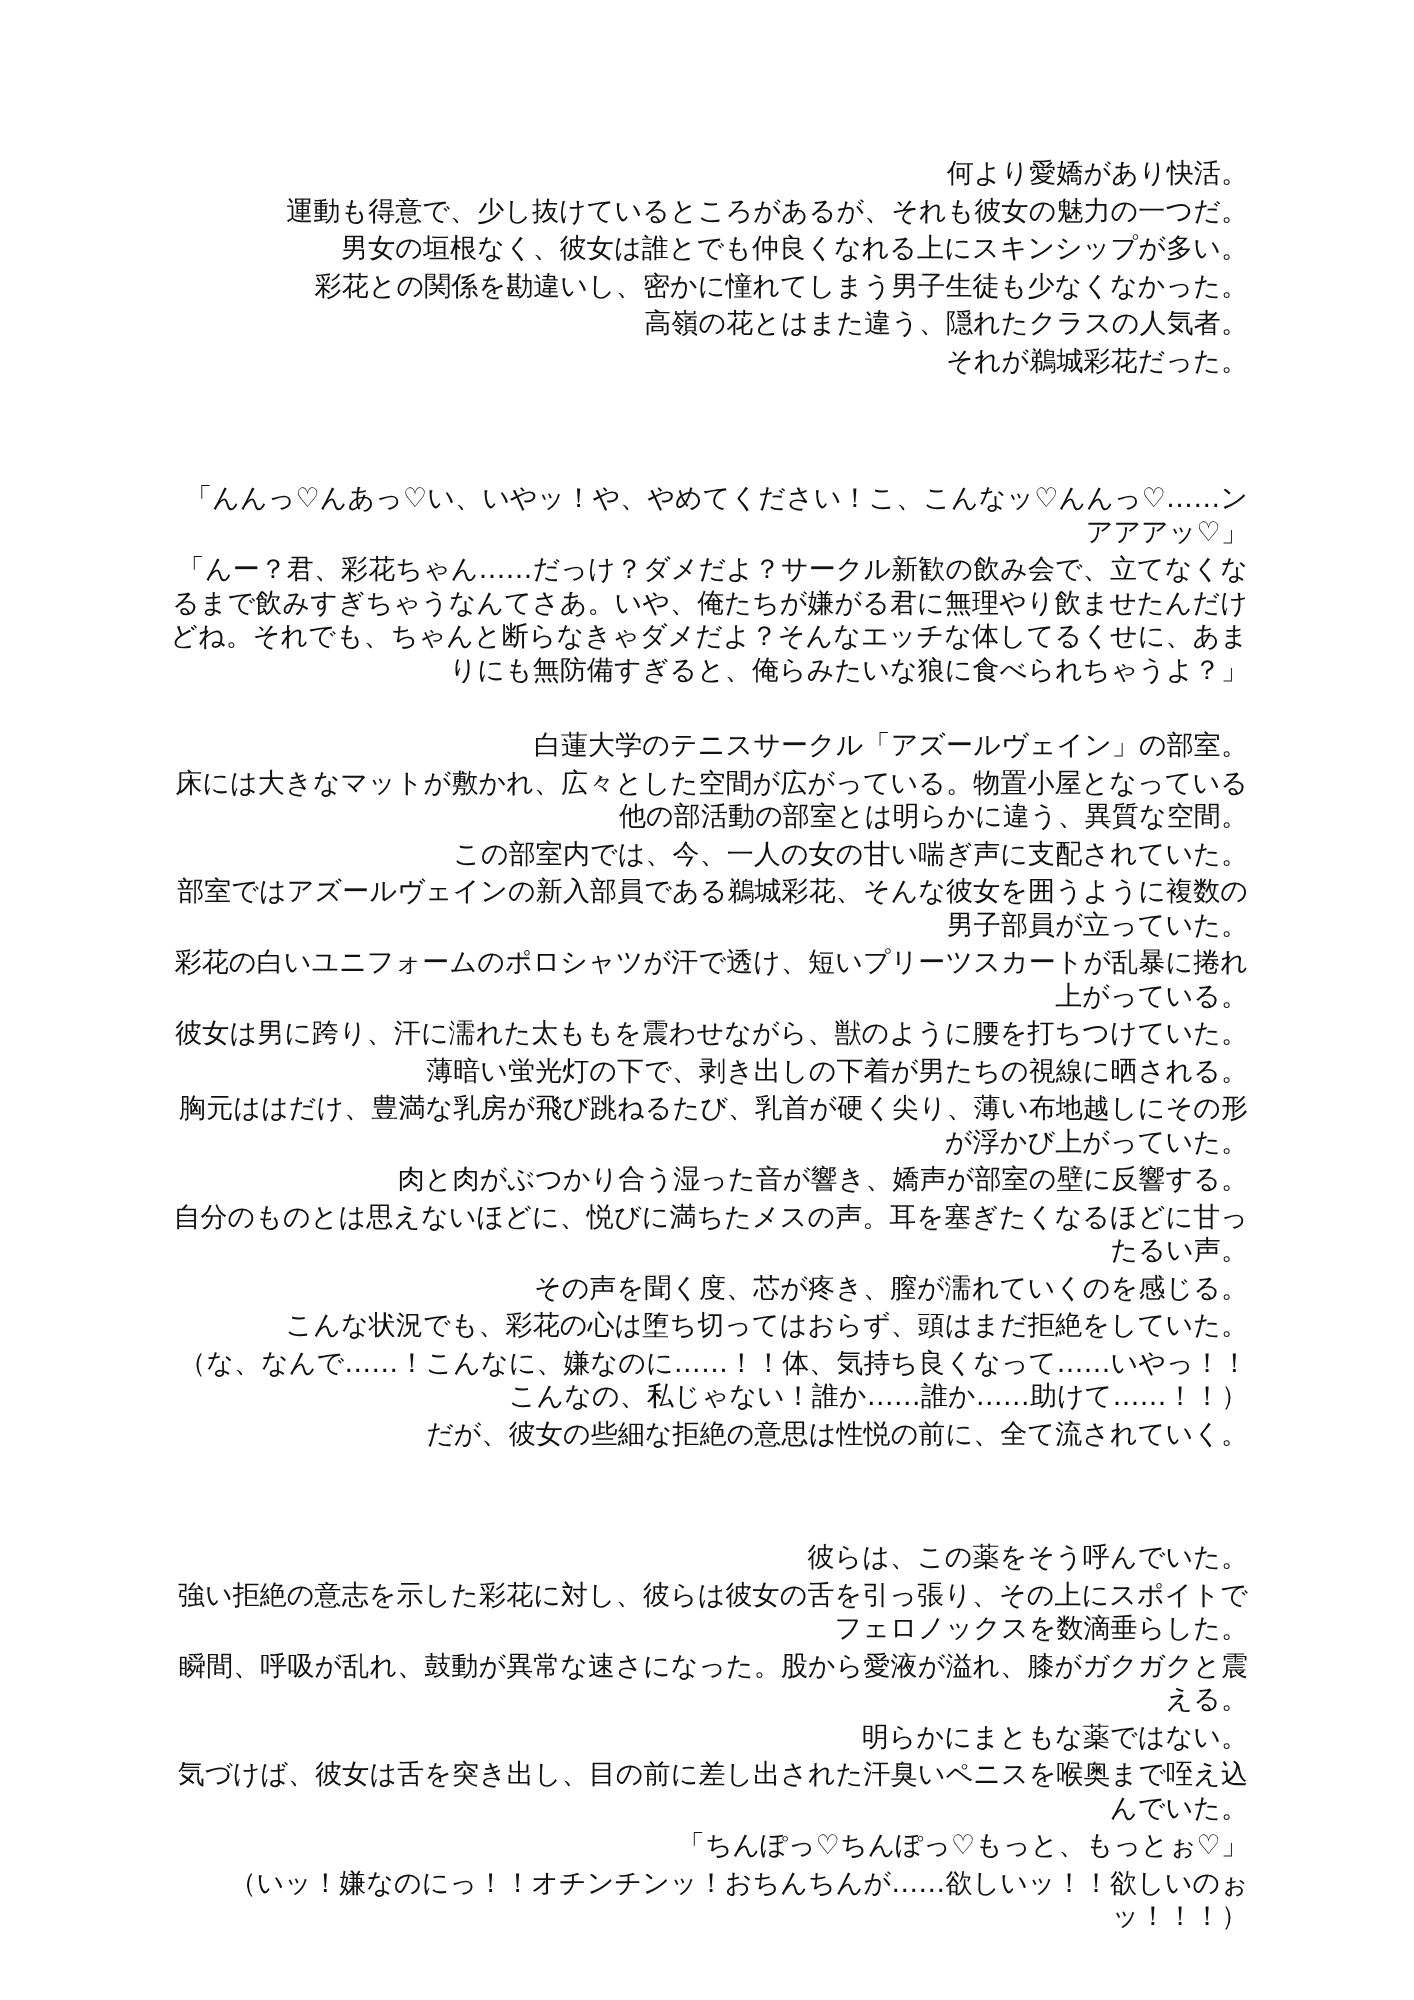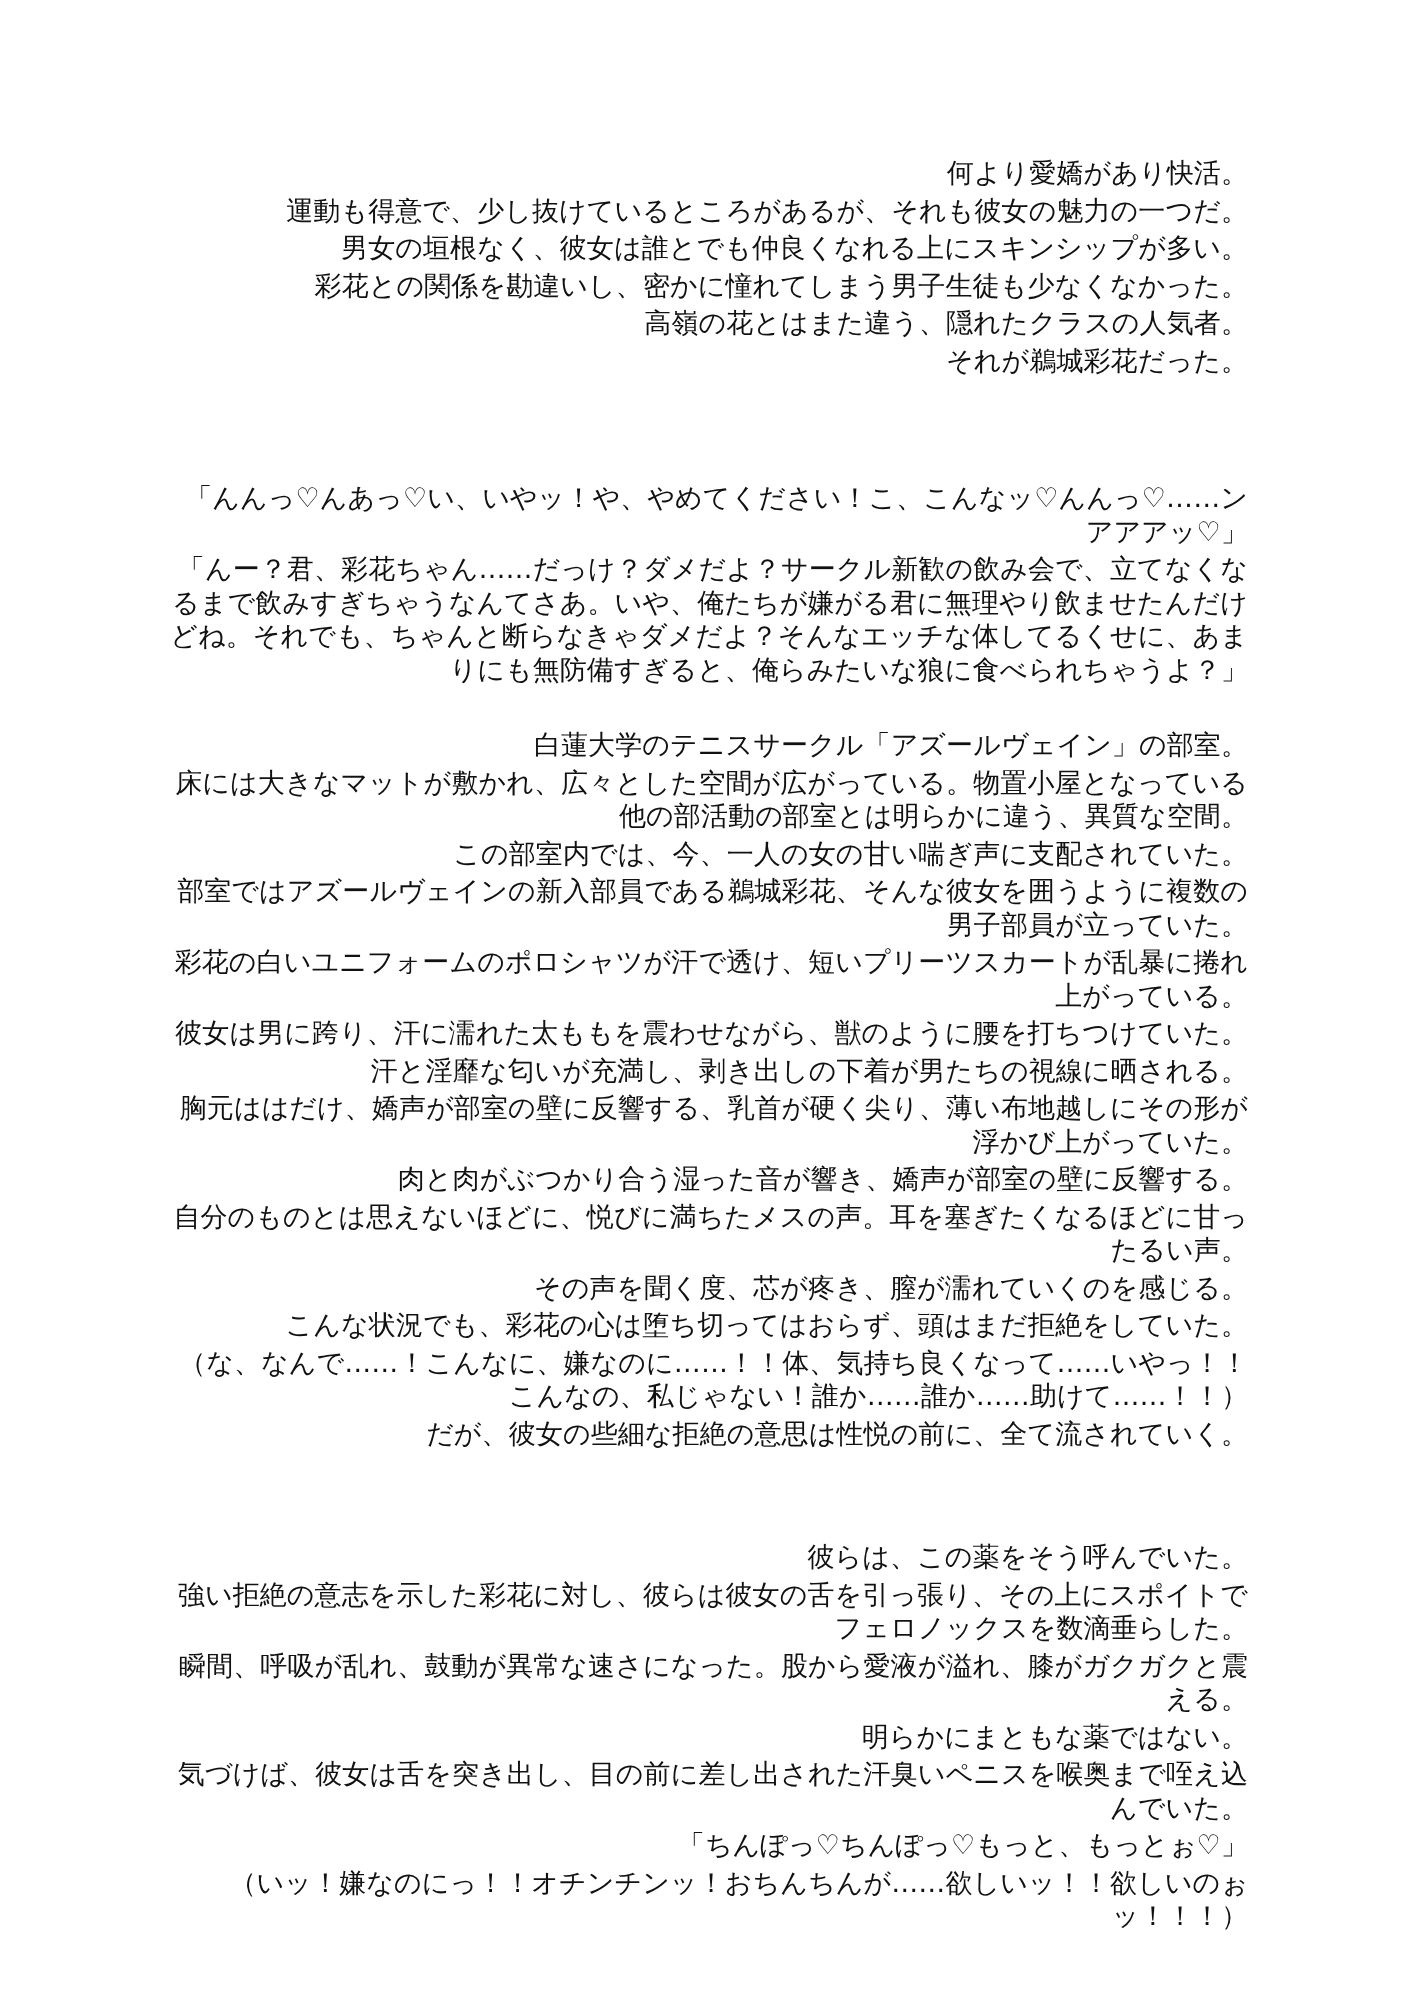--- a/index.html
+++ b/index.html
@@ -65,22 +65,22 @@
 
     <div class="gap-medium"></div>
 
     <div class="block">
       <p class="para">白蓮大学のテニスサークル「アズールヴェイン」の部室。</p>
       <p class="para">床には大きなマットが敷かれ、広々とした空間が広がっている。物置小屋となっている他の部活動の部室とは明らかに違う、異質な空間。</p>
       <p class="para">この部室内では、今、一人の女の甘い喘ぎ声に支配されていた。</p>
       <p class="para">部室ではアズールヴェインの新入部員である鵜城彩花、そんな彼女を囲うように複数の男子部員が立っていた。</p>
       <p class="para">彩花の白いユニフォームのポロシャツが汗で透け、短いプリーツスカートが乱暴に捲れ上がっている。</p>
       <p class="para">彼女は男に跨り、汗に濡れた太ももを震わせながら、獣のように腰を打ちつけていた。</p>
-      <p class="para">汗と淫靡な匂いが充満し、剥き出しの下着が男たちの視線に晒される。</p>
-      <p class="para">胸元ははだけ、嬌声が部室の壁に反響する、乳首が硬く尖り、薄い布地越しにその形が浮かび上がっていた。</p>
+      <p class="para">薄暗い蛍光灯の下で、剥き出しの下着が男たちの視線に晒される。</p>
+      <p class="para">胸元ははだけ、豊満な乳房が飛び跳ねるたび、乳首が硬く尖り、薄い布地越しにその形が浮かび上がっていた。</p>
       <p class="para">肉と肉がぶつかり合う湿った音が響き、嬌声が部室の壁に反響する。</p>
       <p class="para">自分のものとは思えないほどに、悦びに満ちたメスの声。耳を塞ぎたくなるほどに甘ったるい声。</p>
       <p class="para">その声を聞く度、芯が疼き、膣が濡れていくのを感じる。</p>
       <p class="para">こんな状況でも、彩花の心は堕ち切ってはおらず、頭はまだ拒絶をしていた。</p>
       <p class="para">（な、なんで……！こんなに、嫌なのに……！！体、気持ち良くなって……いやっ！！こんなの、私じゃない！誰か……誰か……助けて……！！）</p>
       <p class="para">だが、彼女の些細な拒絶の意思は性悦の前に、全て流されていく。</p>
     </div>
 
     <div class="gap-section"></div>
 

